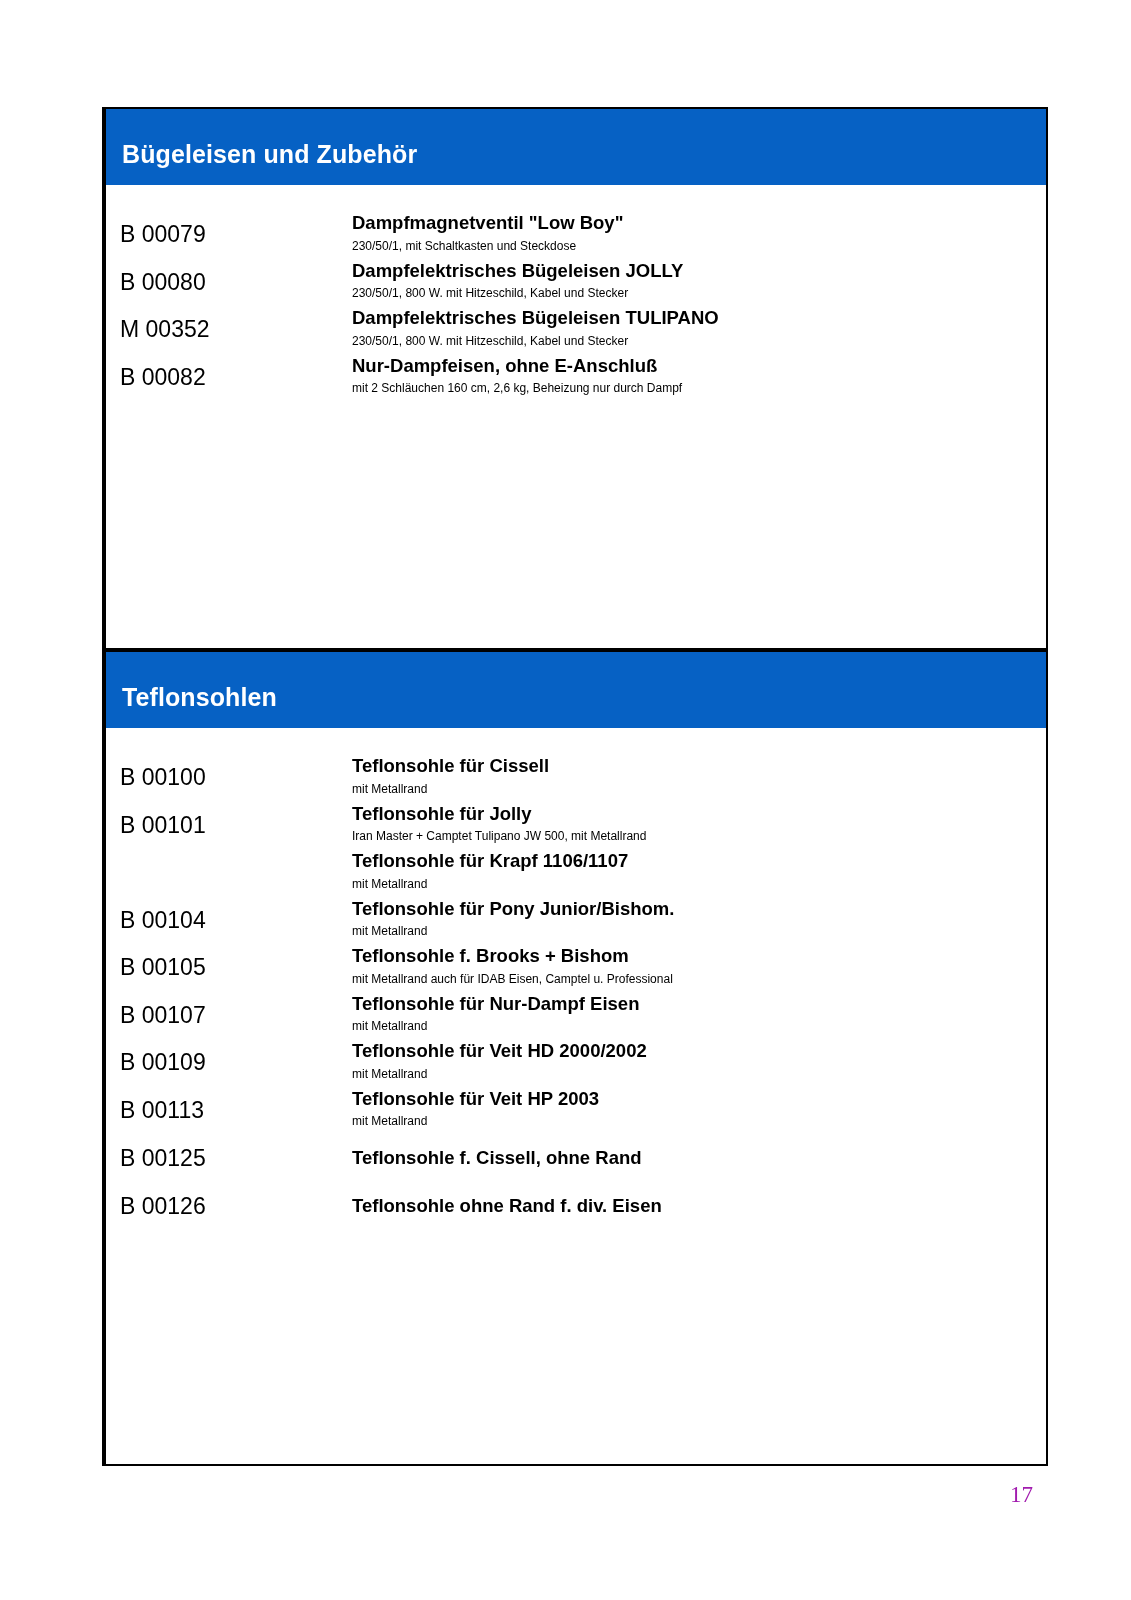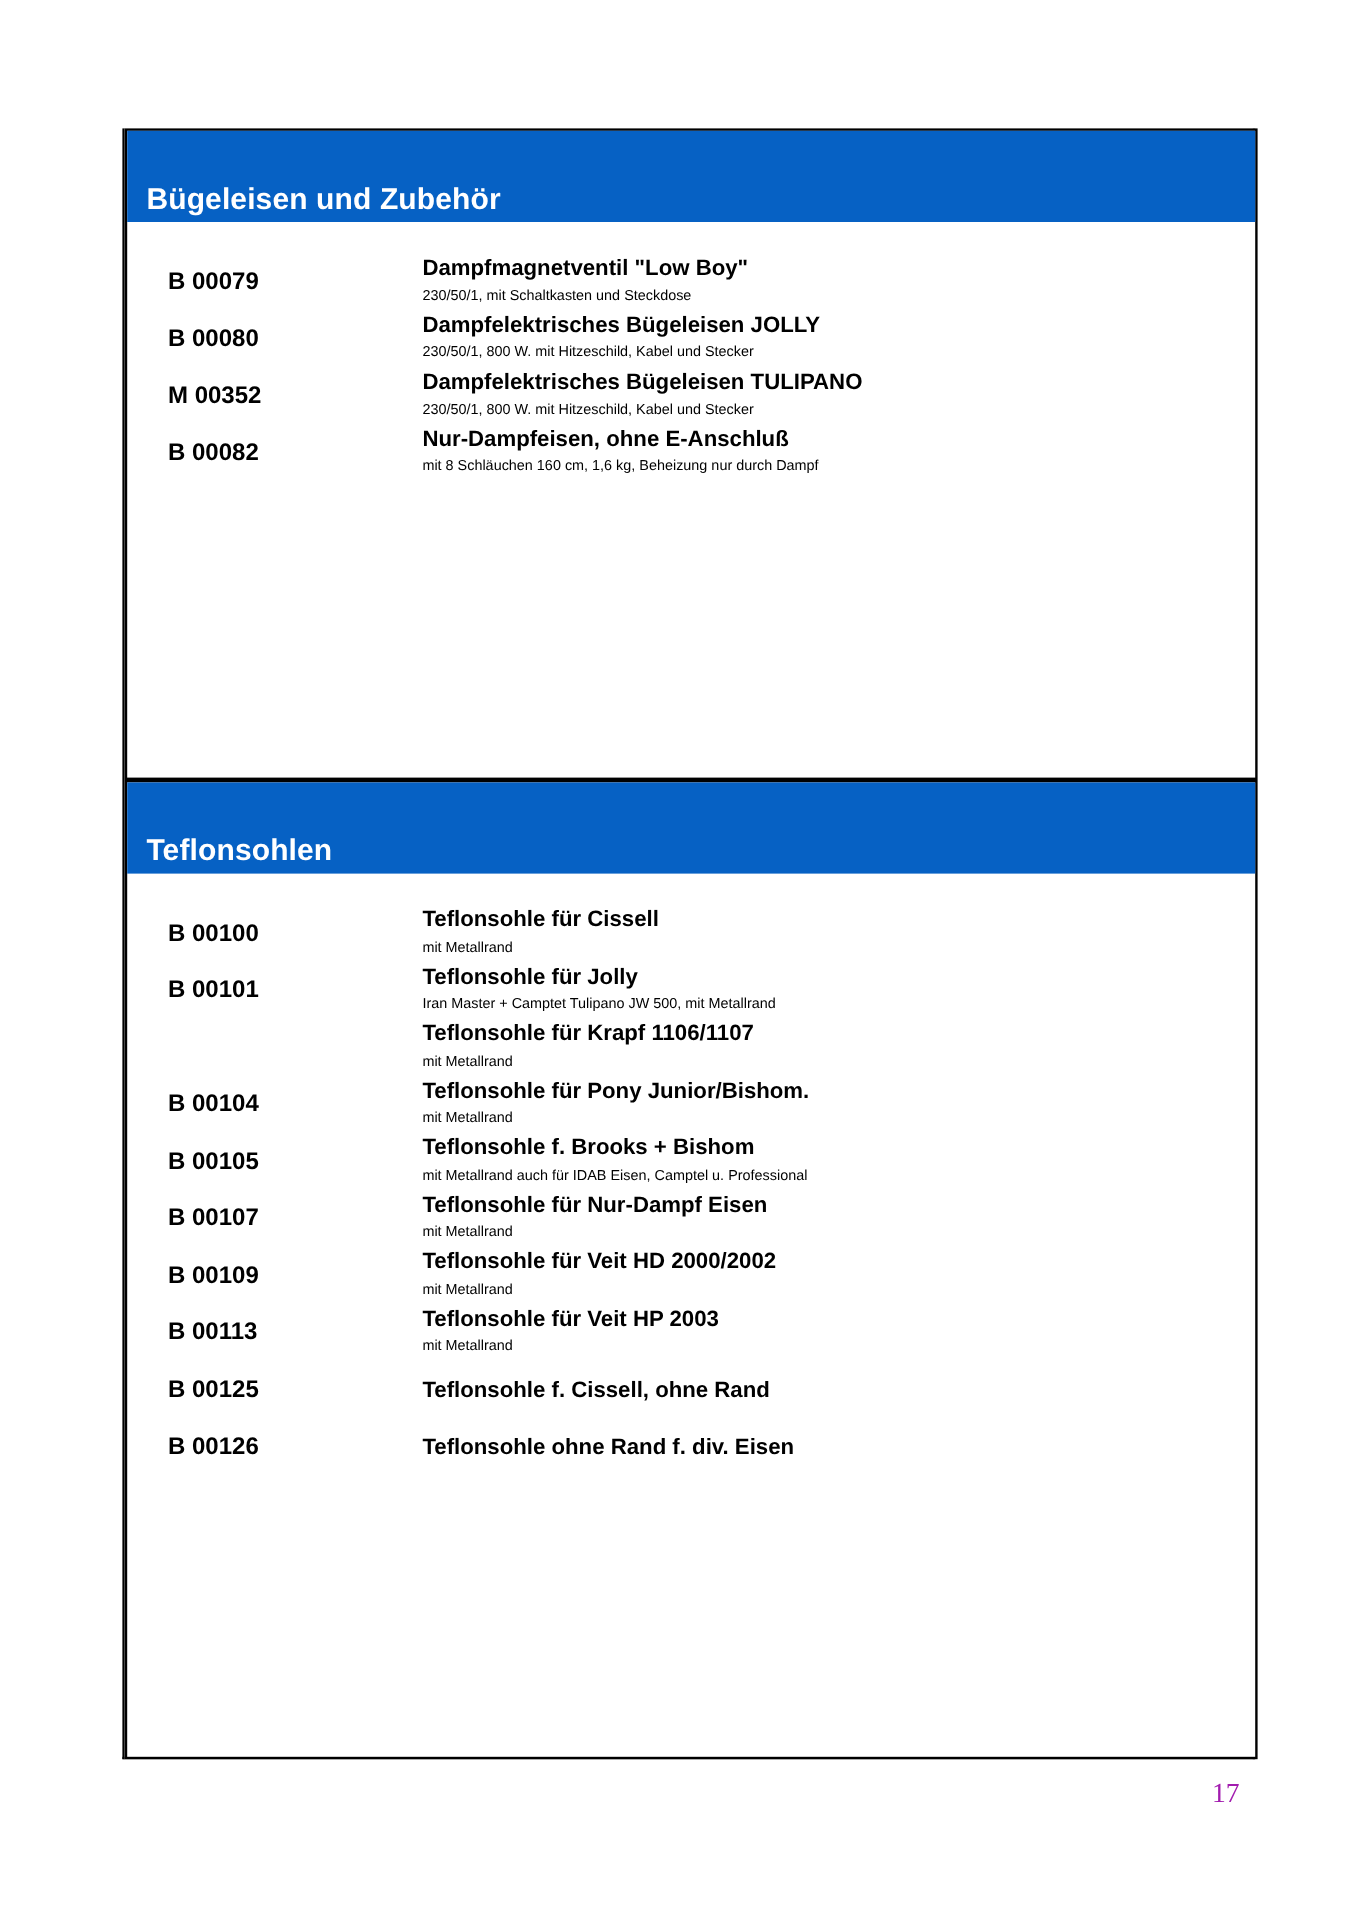--- a/index.html
+++ b/index.html
@@ -70,21 +70,21 @@
     background: #0661C4;
     box-sizing: border-box;
     display: flex;
     align-items: flex-end;
   }
   .banner-title {
     font-size: 25px;
     font-weight: bold;
     color: #ffffff;
     letter-spacing: 0.1px;
-    padding: 0 0 6px 16px;
+    padding: 0 0 18px 16px;
     line-height: 1.0;
     white-space: nowrap;
   }
 
   
   .rows {
     position: absolute;
     left: 0;
     width: 940px;
   }
@@ -101,26 +101,25 @@
   }
 
   .row-code {
     position: absolute;
     left: 16px;
     top: 0;
     width: 220px;
     height: 100%;
     display: flex;
     align-items: center;
-    font-size: 20px;
-    font-weight: bold;
+    font-size: 23px;
+    font-weight: normal;
     color: #000000;
     line-height: 1.0;
     white-space: nowrap;
-    margin-left: 20px;
   }
 
   .row-desc {
     position: absolute;
     left: 248px;
     top: 0;
     width: 680px;
     height: 100%;
     display: flex;
     flex-direction: column;
@@ -193,21 +192,21 @@
           <div class="row-desc">
             <div class="desc-title">Dampfelektrisches Bügeleisen TULIPANO</div>
             <div class="desc-sub">230/50/1, 800 W. mit Hitzeschild, Kabel und Stecker</div>
           </div>
         </div>
 
         <div class="row">
           <div class="row-code">B 00082</div>
           <div class="row-desc">
             <div class="desc-title">Nur-Dampfeisen, ohne E-Anschluß</div>
-            <div class="desc-sub">mit 8 Schläuchen 160 cm, 1,6 kg, Beheizung nur durch Dampf</div>
+            <div class="desc-sub">mit 2 Schläuchen 160 cm, 2,6 kg, Beheizung nur durch Dampf</div>
           </div>
         </div>
 
       </div>
     </div>
 
     <div class="section s2">
       <div class="section-box"></div>
 
       <div class="banner">

